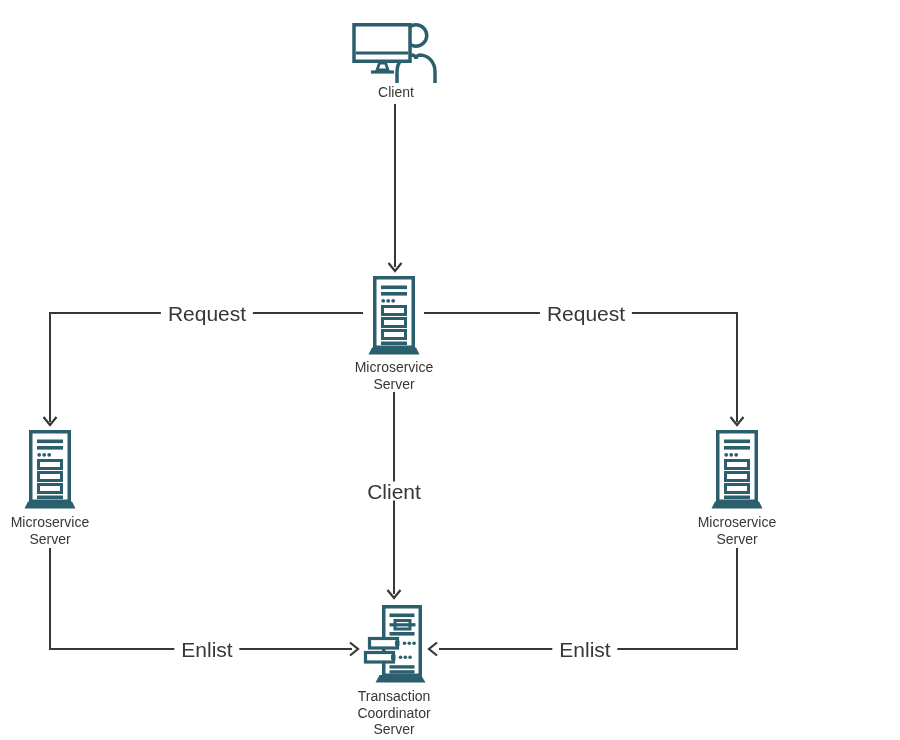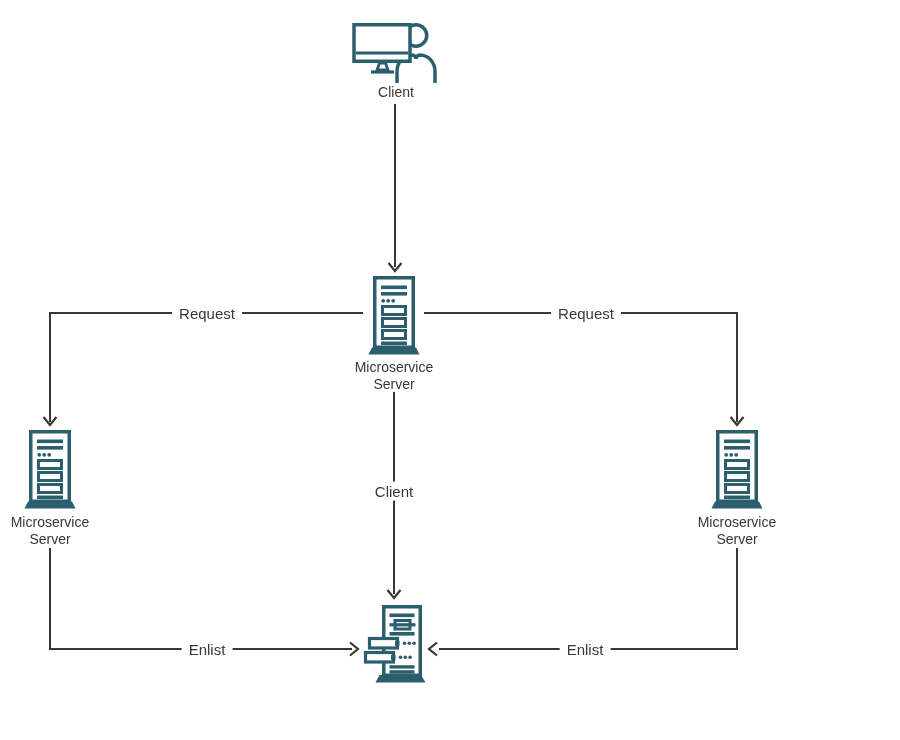--- a/index.html
+++ b/index.html
@@ -24,21 +24,21 @@
     position: absolute;
     font-size: 14px; line-height: 16.5px;
     text-align: center;
     color: var(--text, #3a3632);
   }
   .edge-label {
     position: absolute;
     transform: translate(-50%, -50%);
     background: var(--background, #ffffff);
     padding: 1px 7px;
-    font-size: 15px; line-height: 17px;
+    font-size: 21px; line-height: 17px;
     white-space: nowrap;
     color: var(--text, #3a3632);
   }
 </style>
 </head>
 <body>
 
 <div class="canvas">
 
   <svg class="connectors" width="900" height="740" viewBox="0 0 900 740">
@@ -141,20 +141,21 @@
       <rect x="3.5" y="47.5" width="28" height="9.5" fill="#ffffff" stroke="currentColor" stroke-width="3.2"></rect>
       <rect x="29" y="49.8" width="4.5" height="5" fill="currentColor"></rect>
       <circle cx="38.5" cy="52.3" r="1.8" fill="currentColor"></circle>
       <circle cx="43.3" cy="52.3" r="1.8" fill="currentColor"></circle>
       <circle cx="48.1" cy="52.3" r="1.8" fill="currentColor"></circle>
       <rect x="27.5" y="60.2" width="25" height="3.4" fill="currentColor"></rect>
       <rect x="27.5" y="65.2" width="25" height="3.4" fill="currentColor"></rect>
       <path d="M17.5,70 H59 L63.5,77.5 H13.5 Z" fill="currentColor"></path>
     </svg>
   </div>
+  <div class="node-label" style="left:337px; top:688px; width:114px;">Transaction Coordinator Server</div>
 
   <div class="edge-label" style="left:207px; top:313px;">Request</div>
   <div class="edge-label" style="left:586px; top:313px;">Request</div>
   <div class="edge-label" style="left:394px; top:491px;">Client</div>
   <div class="edge-label" style="left:207px; top:649px;">Enlist</div>
   <div class="edge-label" style="left:585px; top:649px;">Enlist</div>
 
 </div>
 
 </body></html>

